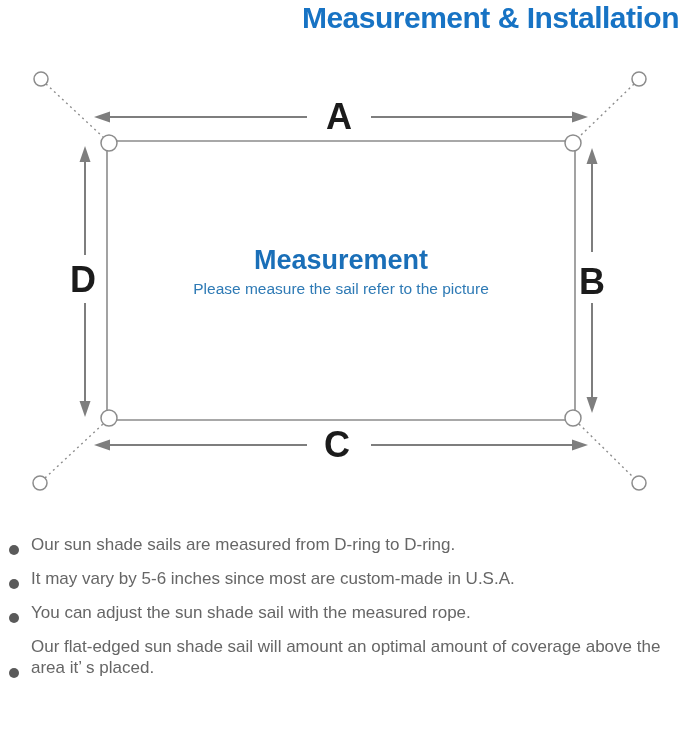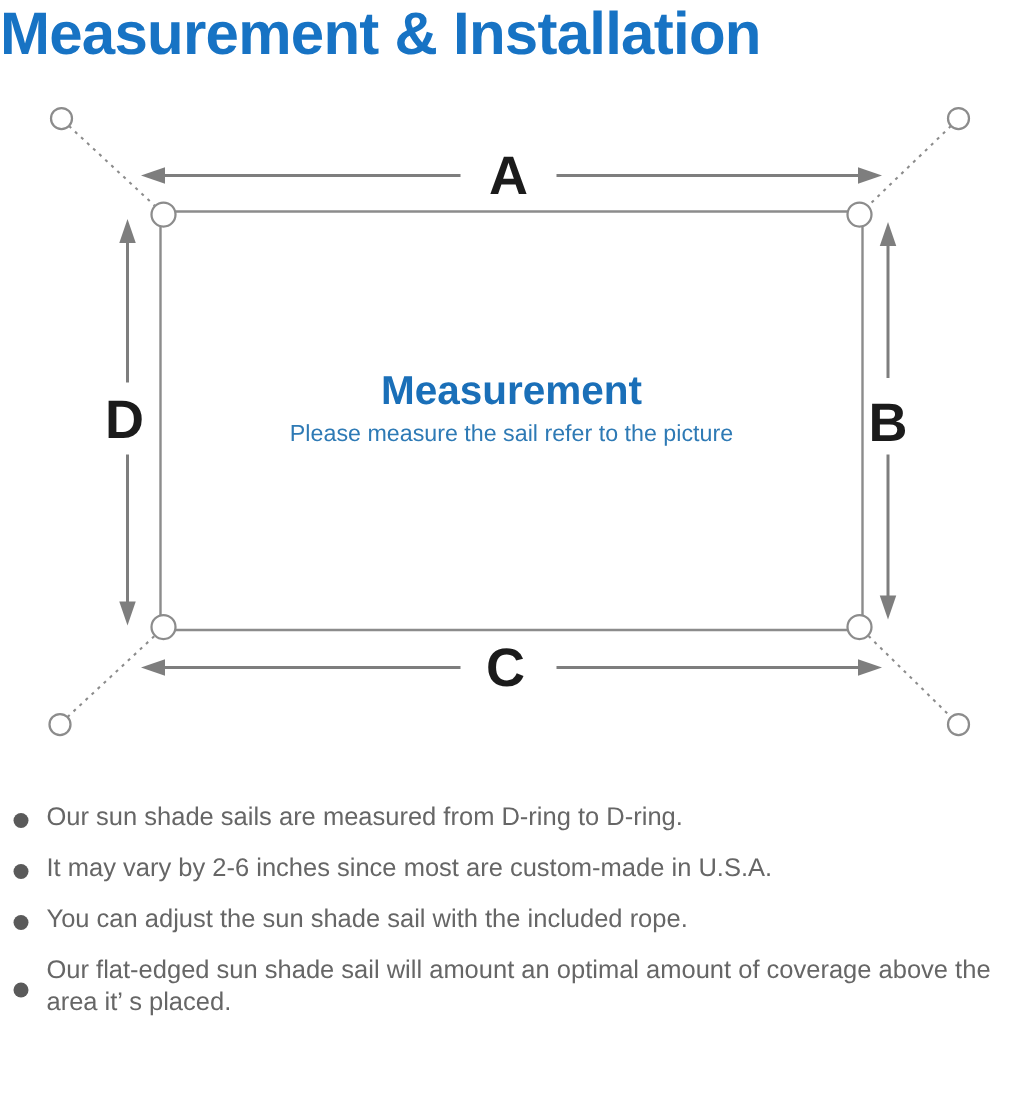--- a/index.html
+++ b/index.html
@@ -14,22 +14,22 @@
     overflow: hidden;
     font-family: "Liberation Sans", sans-serif;
   }
   .page-title {
     position: absolute;
     top: 0;
     left: 0;
     width: 679px;
     margin: 0;
     padding-top: 1px;
-    text-align: left;
-    font-size: 40px;
+    text-align: right;
+    font-size: 30px;
     font-weight: bold;
     letter-spacing: -0.5px;
     color: #1773c4;
   }
   .diagram-svg {
     position: absolute;
     top: 55px;
     left: 0;
     display: block;
   }
@@ -53,21 +53,21 @@
   .notes {
     position: absolute;
     top: 528px;
     left: 0;
     width: 679px;
     box-sizing: border-box;
     padding: 6px 6px 0 9px;
   }
   .note {
     display: flex;
-    align-items: center;
+    align-items: flex-end;
     margin-bottom: 13px;
     color: #666666;
     font-size: 17px;
     line-height: 21px;
   }
   .note .dot {
     flex: 0 0 auto;
     width: 10px;
     height: 10px;
     margin-top: 5px;
@@ -131,23 +131,23 @@
   <text class="center-subtitle" x="341" y="239" text-anchor="middle">Please measure the sail refer to the picture</text>
 </svg>
 
 <div class="notes">
   <div class="note">
     <span class="dot"></span>
     <span class="txt">Our sun shade sails are measured from D-ring to D-ring.</span>
   </div>
   <div class="note">
     <span class="dot"></span>
-    <span class="txt">It may vary by 2-6 inches since most are custom-made in U.S.A.</span>
+    <span class="txt">It may vary by 5-6 inches since most are custom-made in U.S.A.</span>
   </div>
   <div class="note">
     <span class="dot"></span>
-    <span class="txt">You can adjust the sun shade sail with the included rope.</span>
+    <span class="txt">You can adjust the sun shade sail with the measured rope.</span>
   </div>
   <div class="note">
     <span class="dot"></span>
     <span class="txt">Our flat-edged sun shade sail will amount an optimal amount of coverage above the area it’ s placed.</span>
   </div>
 </div>
 
 </body></html>

